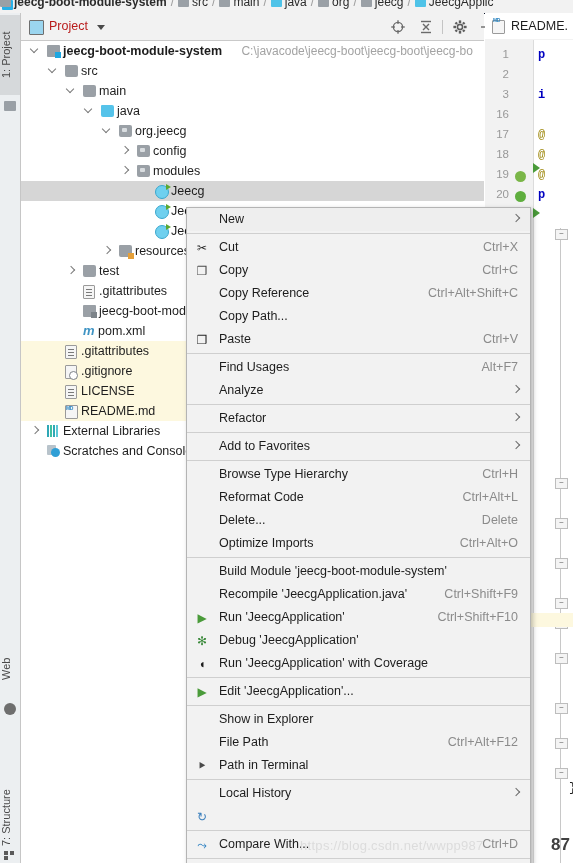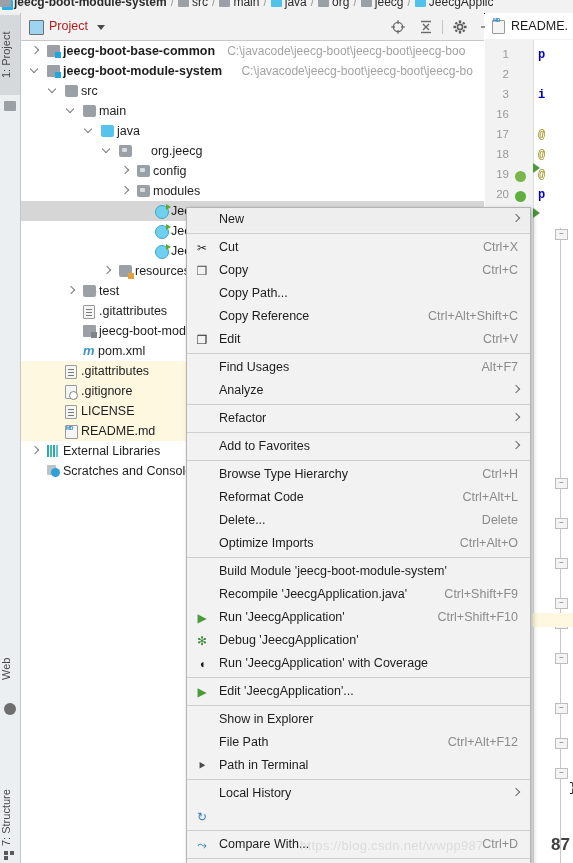--- a/index.html
+++ b/index.html
@@ -253,26 +253,20 @@
       </div>
       <div class="hdr-btn" id="hb-hide">
         <svg width="18" height="18" viewBox="0 0 18 18">
           <line x1="4" y1="9" x2="14" y2="9" stroke="#6a6a6a" stroke-width="1.4"></line>
         </svg>
       </div>
     </div>
 
     <div class="tree" id="project-tree">
         <div class="trow">
-          <span class="arrow" style="left: 10px;"></span>
-          <span class="ticon ic-mod" style="left: 26px;"></span>
-          <span class="tlabel bold" style="left: 42px;">jeecg-boot-base-common</span>
-          <span class="tpath" style="left: 206.2px;">C:\javacode\jeecg-boot\jeecg-boot\jeecg-boo</span>
-        </div>
-        <div class="trow">
           <span class="arrow open" style="left: 10px;"></span>
           <span class="ticon ic-mod" style="left: 26px;"></span>
           <span class="tlabel bold" style="left: 42px;">jeecg-boot-module-system</span>
           <span class="tpath" style="left: 220.4px;">C:\javacode\jeecg-boot\jeecg-boot\jeecg-bo</span>
         </div>
         <div class="trow">
           <span class="arrow open" style="left: 28px;"></span>
           <span class="ticon ic-folder" style="left: 44px;"></span>
           <span class="tlabel" style="left: 60px;">src</span>
         </div>
@@ -282,21 +276,21 @@
           <span class="tlabel" style="left: 78px;">main</span>
         </div>
         <div class="trow">
           <span class="arrow open" style="left: 64px;"></span>
           <span class="ticon ic-folder blue" style="left: 80px;"></span>
           <span class="tlabel" style="left: 96px;">java</span>
         </div>
         <div class="trow">
           <span class="arrow open" style="left: 82px;"></span>
           <span class="ticon ic-folder pkg" style="left: 98px;"></span>
-          <span class="tlabel" style="left: 114px; margin-left: 16px;">org.jeecg</span>
+          <span class="tlabel" style="left: 114px;">org.jeecg</span>
         </div>
         <div class="trow">
           <span class="arrow" style="left: 100px;"></span>
           <span class="ticon ic-folder pkg" style="left: 116px;"></span>
           <span class="tlabel" style="left: 132px;">config</span>
         </div>
         <div class="trow">
           <span class="arrow" style="left: 100px;"></span>
           <span class="ticon ic-folder pkg" style="left: 116px;"></span>
           <span class="tlabel" style="left: 132px;">modules</span>
@@ -431,31 +425,31 @@
         <span class="mi-accel">Ctrl+X</span>
       </div>
       <div class="mi">
         <span class="mi-icon">
           <span class="g-copy" style="position: absolute; left: 0px; top: 0px; width: 14px; height: 14px; line-height: 14px; text-align: center; font-size: 12px;">❐</span>
         </span>
         <span class="mi-label">Copy</span>
         <span class="mi-accel">Ctrl+C</span>
       </div>
       <div class="mi">
-        <span class="mi-label">Copy Path...</span>
-      </div>
-      <div class="mi">
         <span class="mi-label">Copy Reference</span>
         <span class="mi-accel">Ctrl+Alt+Shift+C</span>
       </div>
       <div class="mi">
+        <span class="mi-label">Copy Path...</span>
+      </div>
+      <div class="mi">
         <span class="mi-icon">
           <span class="g-clipboard" style="position: absolute; left: 0px; top: 0px; width: 14px; height: 14px; line-height: 14px; text-align: center; font-size: 12px;">❐</span>
         </span>
-        <span class="mi-label">Edit</span>
+        <span class="mi-label">Paste</span>
         <span class="mi-accel">Ctrl+V</span>
       </div>
       <div class="msep"></div>
       <div class="mi">
         <span class="mi-label">Find Usages</span>
         <span class="mi-accel">Alt+F7</span>
       </div>
       <div class="mi">
         <span class="mi-label">Analyze</span>
         <span class="mi-sub"></span>

